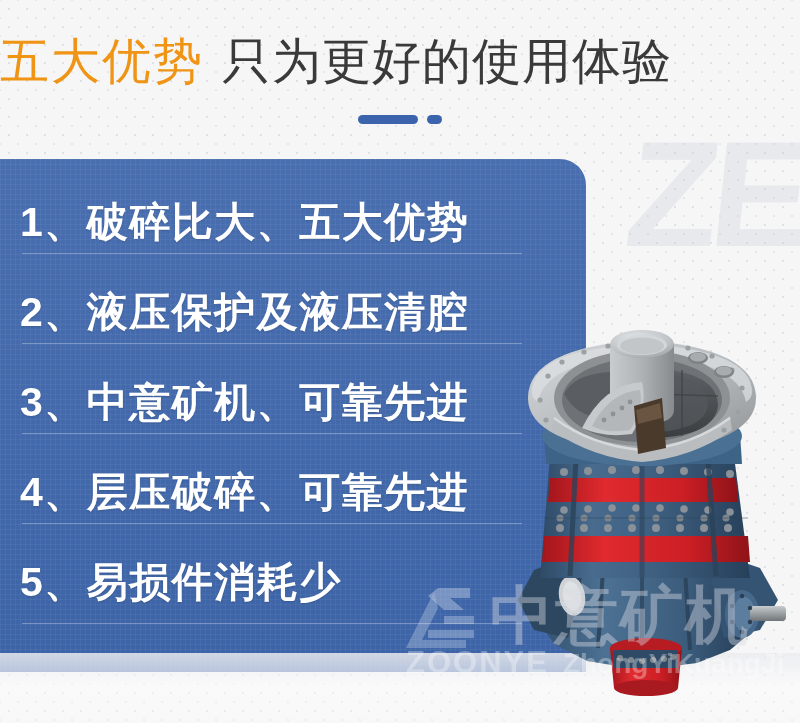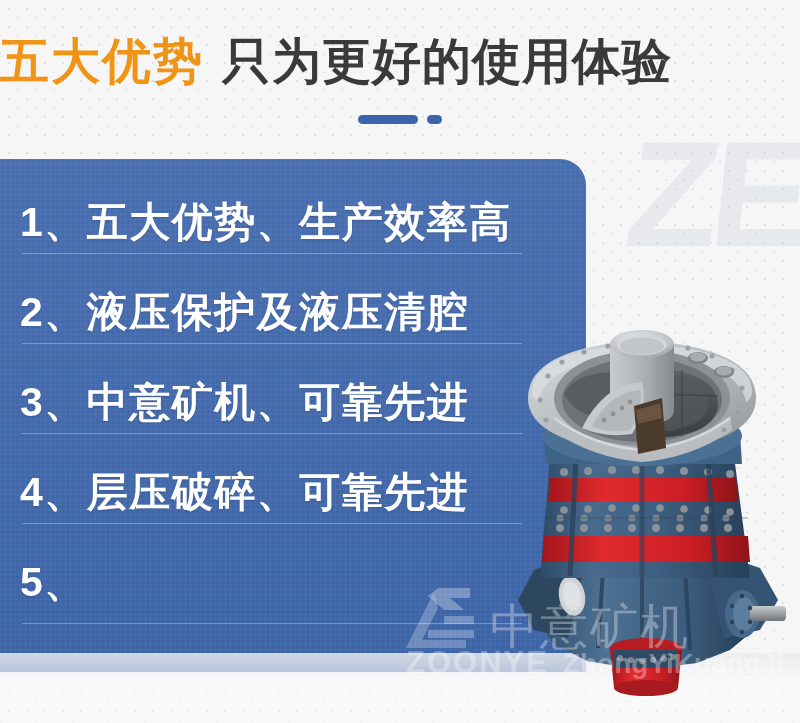--- a/index.html
+++ b/index.html
@@ -68,21 +68,21 @@
   }
 
   .title-row {
     position: absolute;
     top: 0;
     left: 0;
     width: 672px;
     text-align: center;
     white-space: nowrap;
     font-size: 49px;
-    font-weight: bold;
+    font-weight: normal;
     line-height: 62px;
     letter-spacing: 1px;
   }
 
   .title-highlight {
     color: #ef9414;
     letter-spacing: 2px;
   }
 
   .title-rest {
@@ -225,28 +225,27 @@
     left: 0;
     top: 0;
     width: 78px;
     height: 66px;
   }
 
   .cw-cn {
     position: absolute;
     left: 86px;
     top: -4px;
-    font-size: 48px;
-    font-weight: normal;
+    font-size: 63px;
+    font-weight: bold;
     letter-spacing: 2px;
     color: rgba(255,255,255,0.55);
     line-height: 66px;
     white-space: nowrap;
     text-shadow: 0 0 1px rgba(120,130,160,0.5);
-    margin-top: 12px;
   }
 
   .cw-en {
     position: absolute;
     left: 2px;
     top: 60px;
     font-size: 31px;
     font-weight: bold;
     letter-spacing: 2px;
     color: rgba(255,255,255,0.58);
@@ -475,21 +474,21 @@
         <ellipse cx="206" cy="79" rx="8" ry="4.5"></ellipse>
         <ellipse cx="232" cy="93" rx="8" ry="4.5"></ellipse>
       </g>
     </svg>
   </div>
 
   <div class="adv-list">
 
     <div class="adv-item row-0">
       <span class="num">1、</span>
-      <span>五大优势、生产效率高</span>
+      <span>破碎比大、五大优势</span>
     </div>
     <div class="adv-divider div-0"></div>
 
     <div class="adv-item row-1">
       <span class="num">2、</span>
       <span>液压保护及液压清腔</span>
     </div>
     <div class="adv-divider div-1"></div>
 
     <div class="adv-item row-2">
@@ -499,20 +498,21 @@
     <div class="adv-divider div-2"></div>
 
     <div class="adv-item row-3">
       <span class="num">4、</span>
       <span>层压破碎、可靠先进</span>
     </div>
     <div class="adv-divider div-3"></div>
 
     <div class="adv-item row-4">
       <span class="num">5、</span>
+      <span>易损件消耗少</span>
     </div>
     <div class="adv-divider div-4"></div>
 
   </div>
 
   <div class="company-watermark">
     <div class="cw-logo">
       <svg viewBox="0 0 78 66" xmlns="http://www.w3.org/2000/svg">
         <path d="M34 2 L66 2 L66 12 L46 12 L60 24 L40 24 L24 10 Z" fill="rgba(255,255,255,0.55)"></path>
         <path d="M30 6 L2 62 L62 62 L62 54 L18 54 L34 22 Z" fill="rgba(255,255,255,0.45)"></path>

